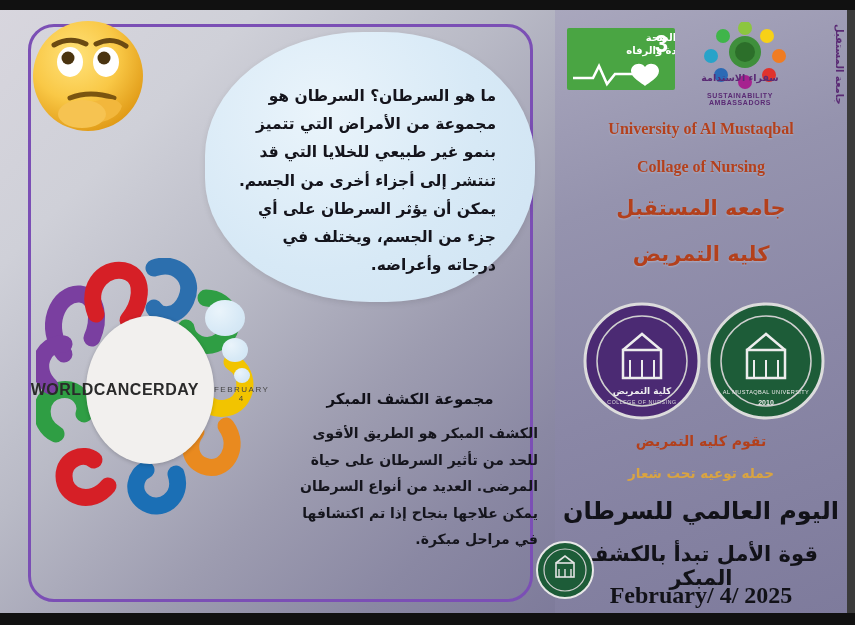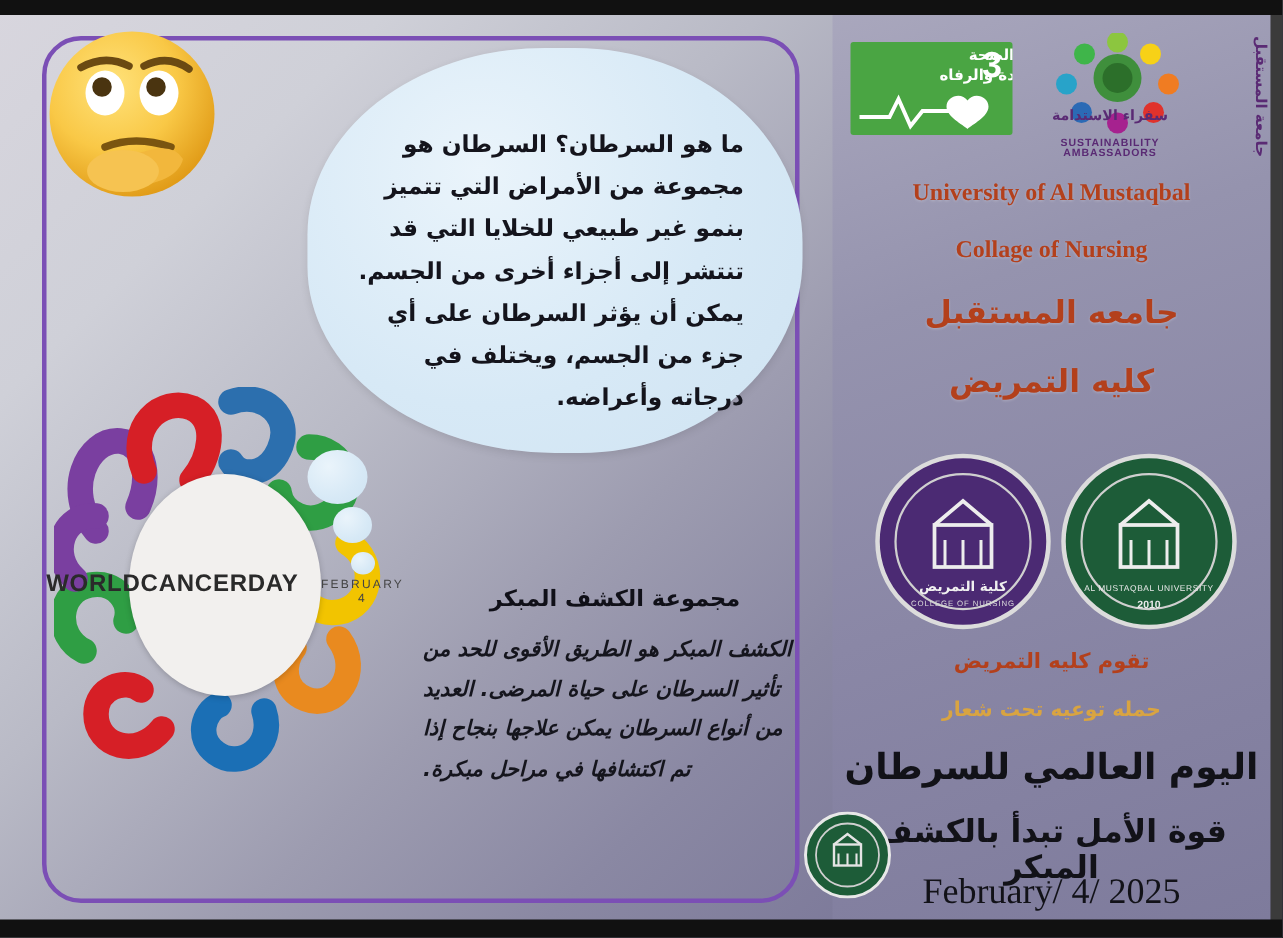--- a/index.html
+++ b/index.html
@@ -139,28 +139,27 @@
     font-weight: 800;
     font-size: 15px;
     color: #101018;
     z-index: 14;
   }
   .detect-body {
     position: absolute;
     left: 282px; top: 420px;
     width: 256px;
     direction: rtl;
-    text-align: left;
+    text-align: right;
     font-family: "DejaVu Sans", sans-serif;
     font-size: 14px;
     line-height: 1.9;
     color: #15151d;
     font-weight: 600;
     z-index: 14;
-    font-style: italic;
   }
 
   
   .bottom-bar {
     position: absolute;
     left: 285px; bottom: 22px;
     width: 560px; height: 62px;
     display: flex;
     align-items: center;
     gap: 27px;
@@ -289,21 +288,21 @@
     left: 0; width: 292px;
     text-align: center;
     direction: rtl;
     font-family: "DejaVu Sans", sans-serif;
   }
   .r-org  { top: 423px; font-size: 14px; font-weight: 800; color: #b3401c; }
   .r-camp { top: 455px; font-size: 13.5px; font-weight: 800; color: #d9a441; }
   .r-day  { top: 487px; font-size: 24px; font-weight: 800; color: #121218; }
   .r-slog { top: 532px; font-size: 21px; font-weight: 800; color: #121218; }
   .r-date {
-    top: 572px; font-size: 24px; font-weight: 400; color: #121218;
+    top: 572px; font-size: 24px; font-weight: 700; color: #121218;
     direction: ltr; font-family: "Liberation Serif", serif;
   }
 </style>
 </head>
 <body>
 
 <div id="poster">
 
   <div class="left-frame"></div>
 

